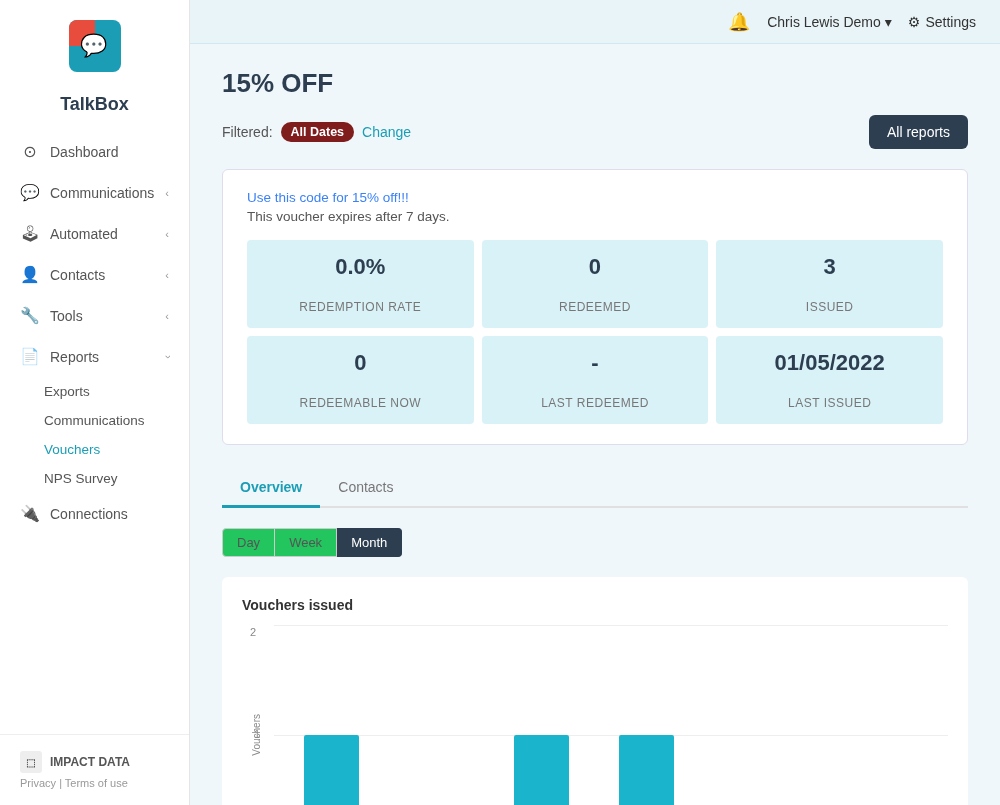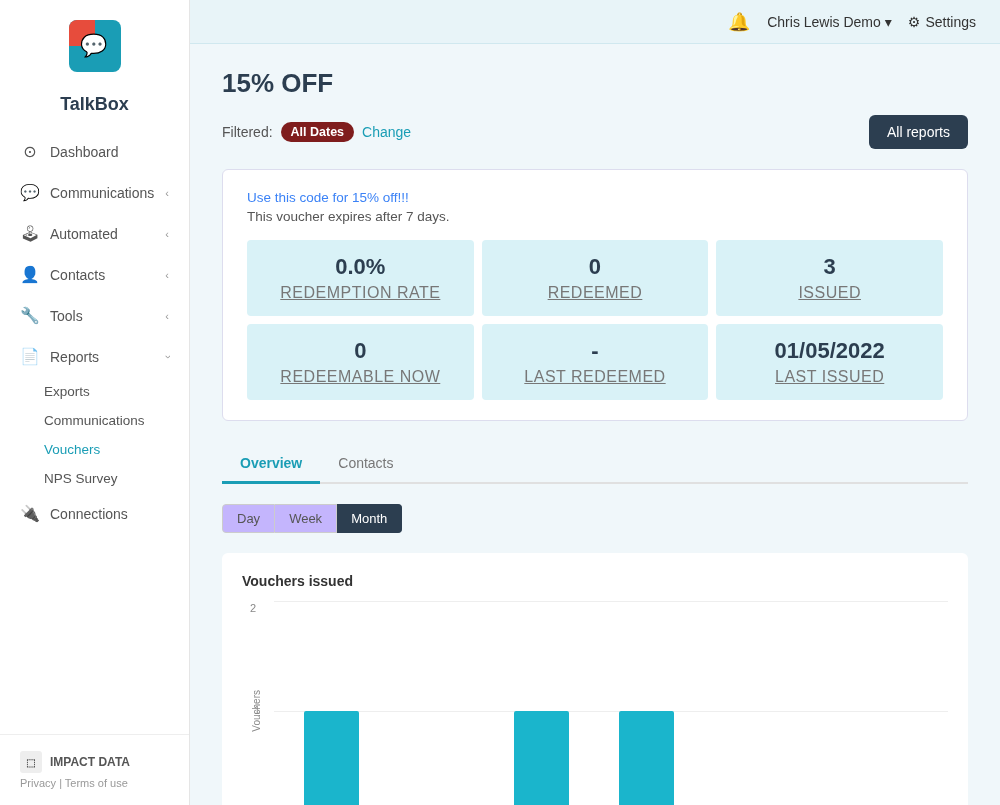--- a/index.html
+++ b/index.html
@@ -216,27 +216,26 @@
       padding: 14px 16px;
       text-align: center;
     }
     .stat-value {
       font-size: 22px;
       font-weight: 700;
       color: #2c3e50;
       display: block;
     }
     .stat-label {
-      font-size: 16px;
+      font-size: 12px;
       color: #777;
       text-transform: uppercase;
       letter-spacing: 0.5px;
-      margin-top: 4px;
+      margin-top: 20px;
       display: block;
-      text-decoration: underline;
     }
 
     
     .tabs {
       display: flex;
       gap: 0;
       border-bottom: 2px solid #e0e0e0;
       margin-bottom: 20px;
     }
     .tab {
@@ -256,21 +255,21 @@
     
     .period-buttons {
       display: flex;
       gap: 0;
       margin-bottom: 20px;
     }
     .period-btn {
       padding: 6px 14px;
       font-size: 13px;
       border: 1px solid #ccc;
-      background: #c4b5fd;
+      background: #22c55e;
       cursor: pointer;
       color: #555;
     }
     .period-btn:first-child { border-radius: 4px 0 0 4px; }
     .period-btn:last-child { border-radius: 0 4px 4px 0; }
     .period-btn.active {
       background: #2c3e50;
       color: #fff;
       border-color: #2c3e50;
     }

